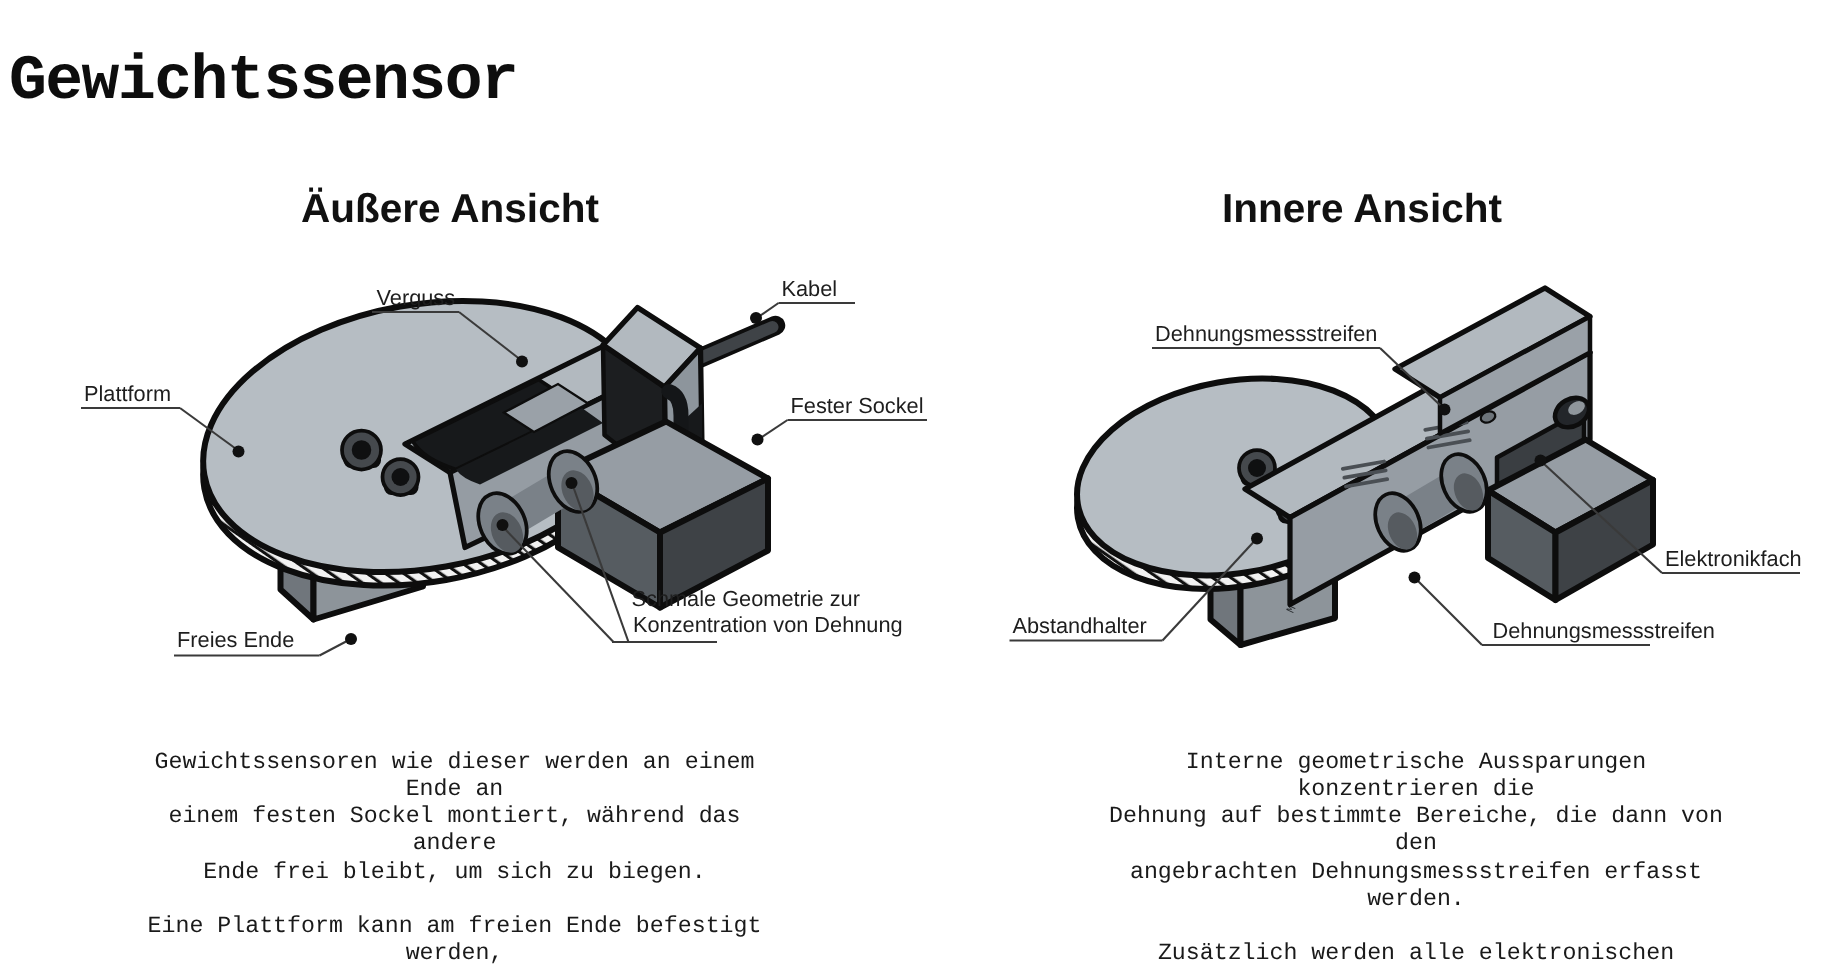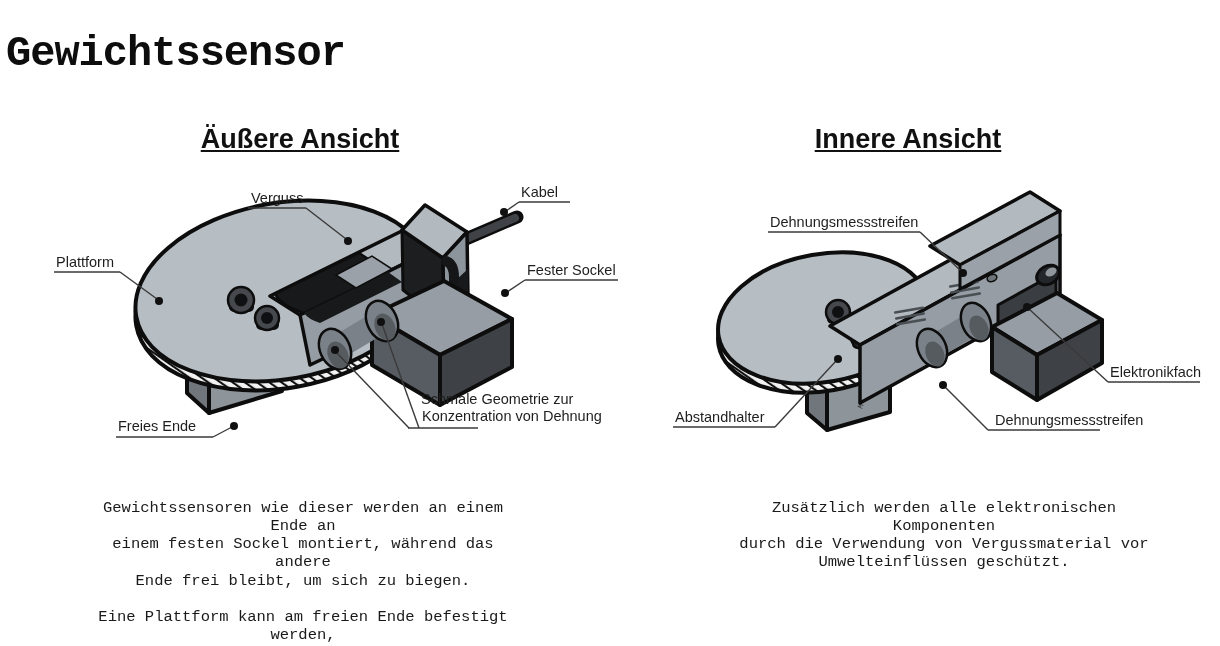--- a/index.html
+++ b/index.html
@@ -1,21 +1,21 @@
 <!DOCTYPE html>
 <html><head>
 <meta charset="utf-8">
 <style>
   html,body{margin:0;padding:0;background:#ffffff;}
   body{width:1220px;height:646px;position:relative;overflow:hidden;
        font-family:"Liberation Sans","DejaVu Sans",sans-serif;color:#141414;}
   .page-title{position:absolute;left:6px;top:2px;font-size:42px;font-weight:bold;
        letter-spacing:-1px;color:#0d0d0d;font-family:Liberation Mono, monospace;}
   .view-heading{position:absolute;top:124px;font-size:27px;font-weight:bold;color:#111;
-       text-align:center;text-decoration:underline;}
+       text-align:center;}
   #outer-heading{left:20px;width:560px;}
   #inner-heading{left:648px;width:520px;}
   .diagram{position:absolute;top:165px;}
   #outer-svg{left:20px;}
   #inner-svg{left:620px;}
   .para-block{position:absolute;width:420px;text-align:center;font-size:15.5px;
        line-height:1.17;color:#1a1a1a;font-family:Liberation Mono, monospace;}
   #outer-paras{left:93px;top:499px;}
   #inner-paras{left:734px;top:499px;}
   .para{white-space:pre-line;margin:0 0 18px 0;}
@@ -252,16 +252,19 @@
 </svg>
 
 <div id="outer-paras" class="para-block">
   <p class="para">Gewichtssensoren wie dieser werden an einem Ende an
 einem festen Sockel montiert, während das andere
 Ende frei bleibt, um sich zu biegen.</p>
   <p class="para">Eine Plattform kann am freien Ende befestigt werden,
 um die zu messende Last zu tragen.</p>
 </div>
 <div id="inner-paras" class="para-block">
+  <p class="para">Interne geometrische Aussparungen konzentrieren die
+Dehnung auf bestimmte Bereiche, die dann von den
+angebrachten Dehnungsmessstreifen erfasst werden.</p>
   <p class="para">Zusätzlich werden alle elektronischen Komponenten
 durch die Verwendung von Vergussmaterial vor
 Umwelteinflüssen geschützt.</p>
 </div>
 
 </body></html>

